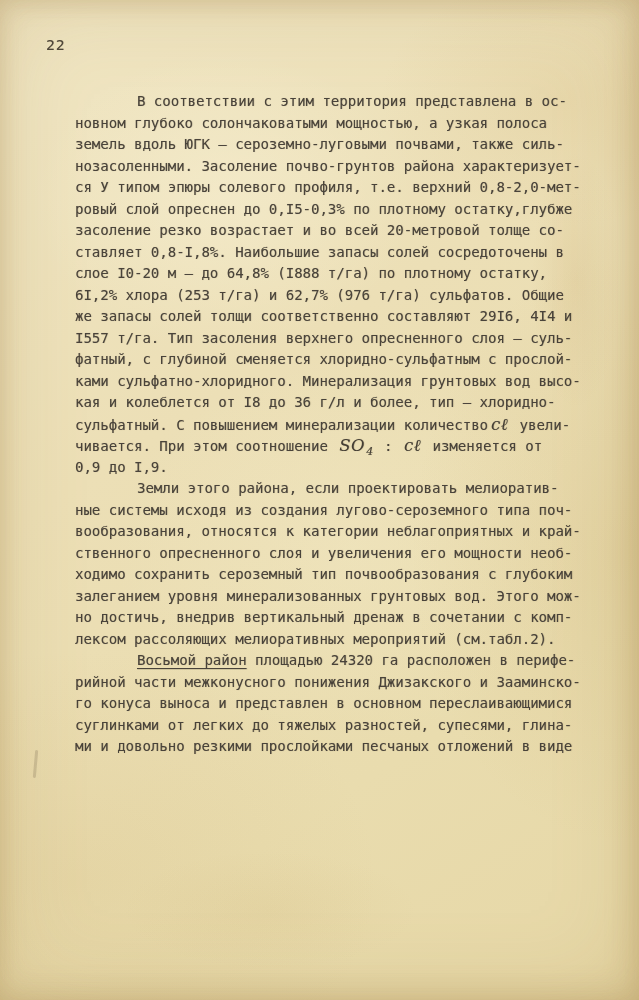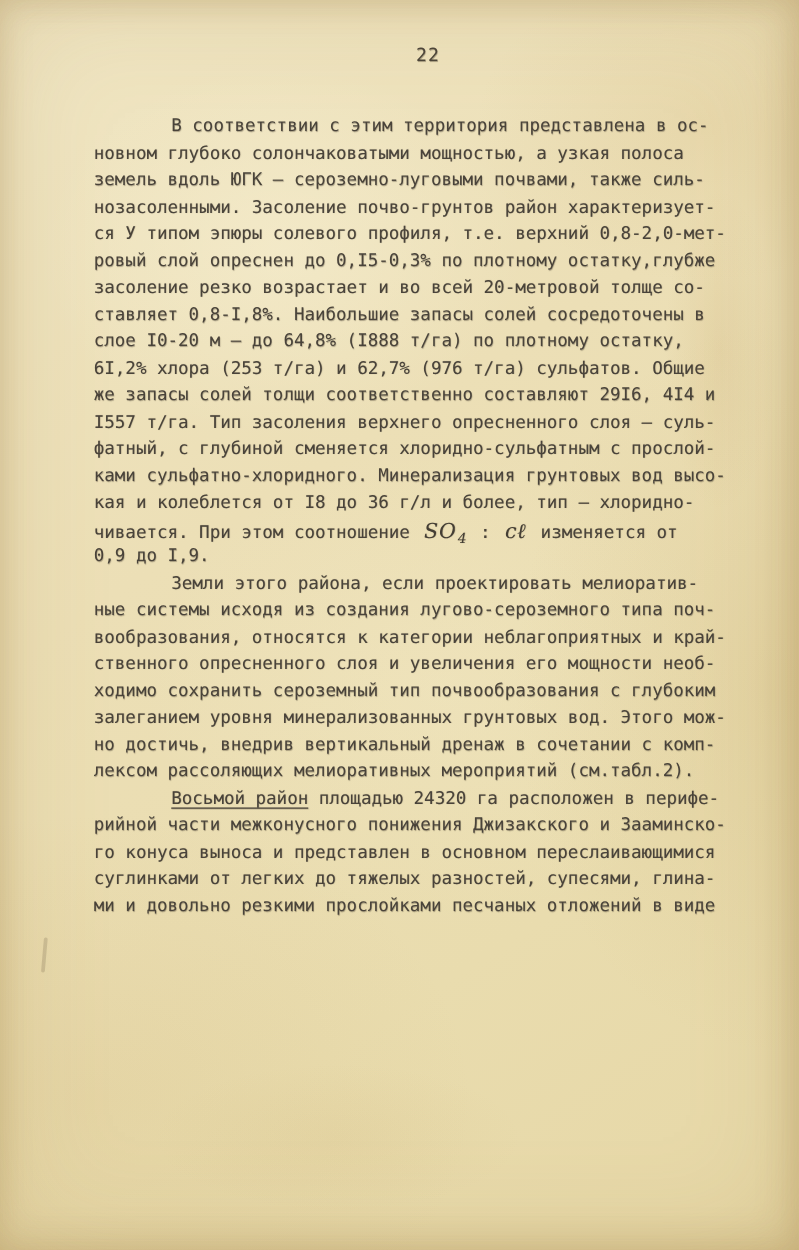--- a/index.html
+++ b/index.html
@@ -31,21 +31,21 @@
       inset 0 -8px 30px rgba(150,115,55,0.12),
       inset 0 4px 18px rgba(150,115,55,0.08);
     pointer-events: none;
   }
   .page-number {
     position: absolute;
     top: 37px; left: 0;
     width: 100%;
     box-sizing: border-box;
     padding-left: 46px;
-    text-align: center;
+    text-align: left;
     font-size: 14.5px;
     letter-spacing: 1px;
     color: #4a443a;
     text-shadow: 0.4px 0.4px 0.6px rgba(75,65,50,0.45);
   }
   .text-block {
     position: absolute;
     left: 75px; top: 91px;
     width: 512px;
     font-size: 14px;
@@ -104,32 +104,33 @@
 <body>
 
 <div class="page">
   <div class="stain-right"></div>
   <div class="stain-bottom"></div>
   <div class="page-number">22</div>
   <div class="text-block">
       <div class="line indent">В соответствии с этим территория представлена в ос-</div>
       <div class="line">новном глубоко солончаковатыми мощностью, а узкая полоса</div>
       <div class="line">земель вдоль ЮГК – сероземно-луговыми почвами, также силь-</div>
-      <div class="line">нозасоленными. Засоление почво-грунтов район характеризует-</div>
+      <div class="line">нозасоленными. Засоление почво-грунтов района характеризует-</div>
       <div class="line">ся У типом эпюры солевого профиля, т.е. верхний 0,8-2,0-мет-</div>
       <div class="line">ровый слой опреснен до 0,I5-0,3% по плотному остатку,глубже</div>
       <div class="line">засоление резко возрастает и во всей 20-метровой толще со-</div>
       <div class="line">ставляет 0,8-I,8%. Наибольшие запасы солей сосредоточены в</div>
       <div class="line">слое I0-20 м – до 64,8% (I888 т/га) по плотному остатку,</div>
       <div class="line">6I,2% хлора (253 т/га) и 62,7% (976 т/га) сульфатов. Общие</div>
       <div class="line">же запасы солей толщи соответственно составляют 29I6, 4I4 и</div>
       <div class="line">I557 т/га. Тип засоления верхнего опресненного слоя – суль-</div>
       <div class="line">фатный, с глубиной сменяется хлоридно-сульфатным с прослой-</div>
       <div class="line">ками сульфатно-хлоридного. Минерализация грунтовых вод высо-</div>
       <div class="line">кая и колеблется от I8 до 36 г/л и более, тип – хлоридно-</div>
+      <div class="line"><span class="">сульфатный. С повышением минерализации количество</span><span class="formula">cℓ</span><span class=""> увели-</span></div>
       <div class="line"><span class="">чивается. При этом соотношение </span><span class="formula">SO</span><span class="formula sub">4</span><span class=""> : </span><span class="formula">cℓ</span><span class=""> изменяется от</span></div>
       <div class="line">0,9 до I,9.</div>
       <div class="line indent">Земли этого района, если проектировать мелиоратив-</div>
       <div class="line">ные системы исходя из создания лугово-сероземного типа поч-</div>
       <div class="line">вообразования, относятся к категории неблагоприятных и край-</div>
       <div class="line">ственного опресненного слоя и увеличения его мощности необ-</div>
       <div class="line">ходимо сохранить сероземный тип почвообразования с глубоким</div>
       <div class="line">залеганием уровня минерализованных грунтовых вод. Этого мож-</div>
       <div class="line">но достичь, внедрив вертикальный дренаж в сочетании с комп-</div>
       <div class="line">лексом рассоляющих мелиоративных мероприятий (см.табл.2).</div>

